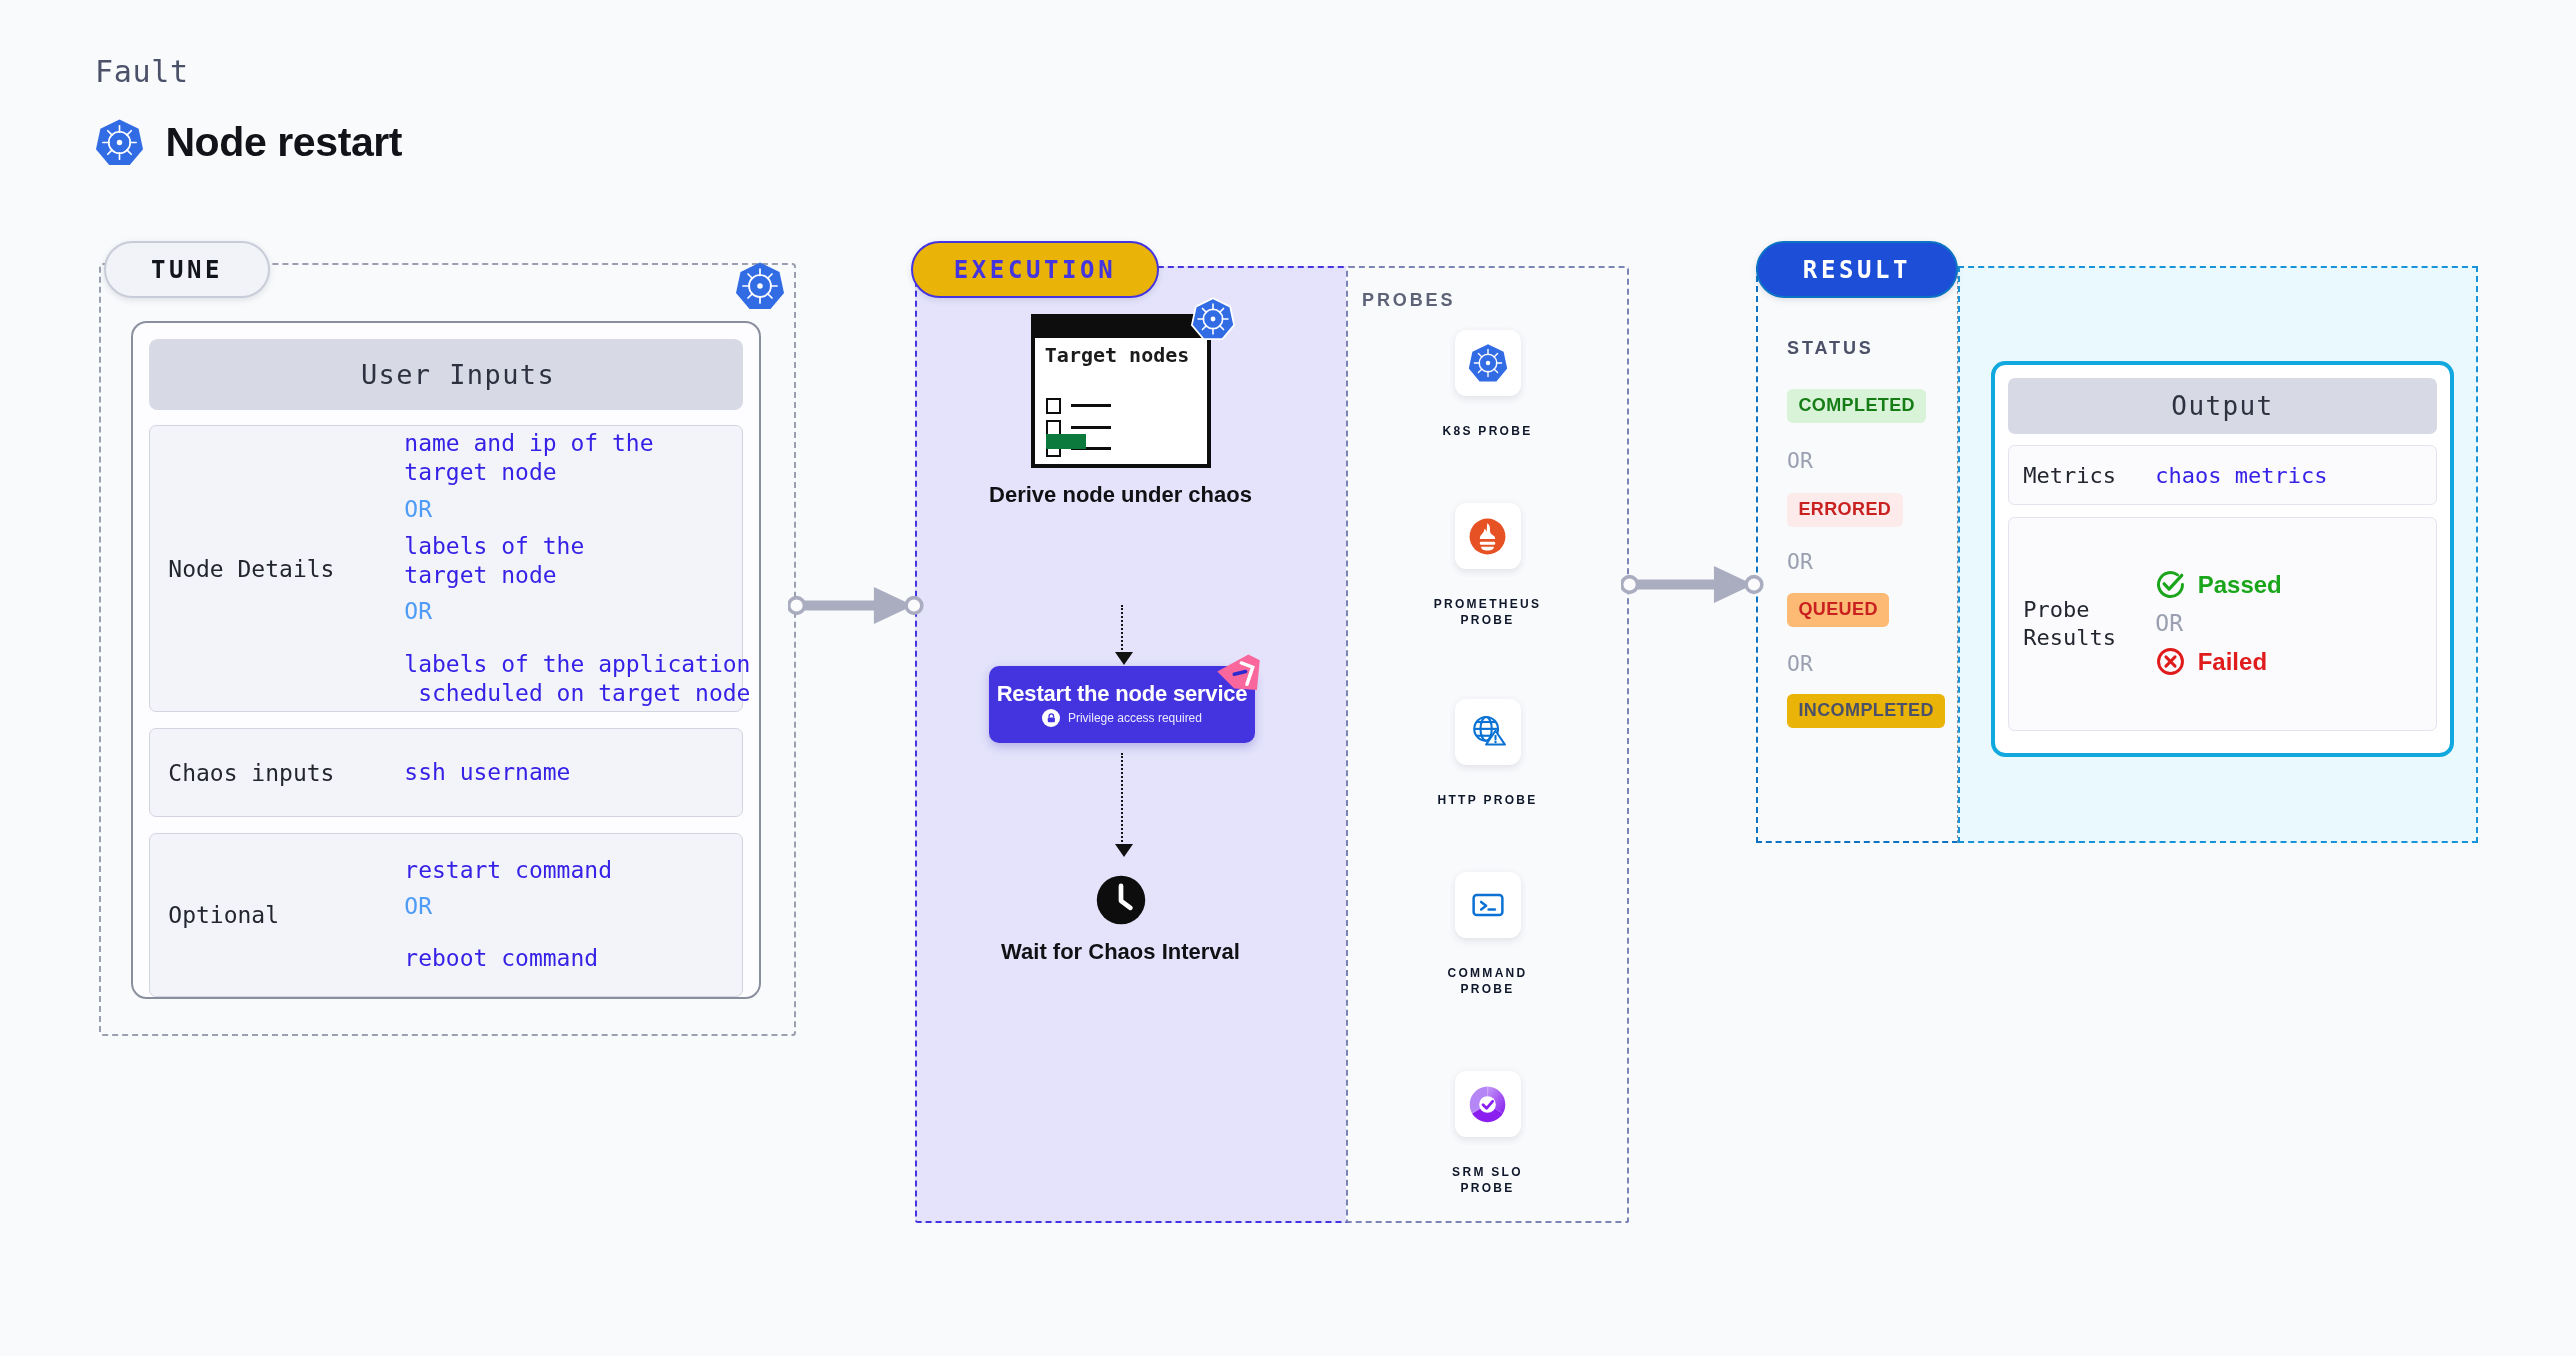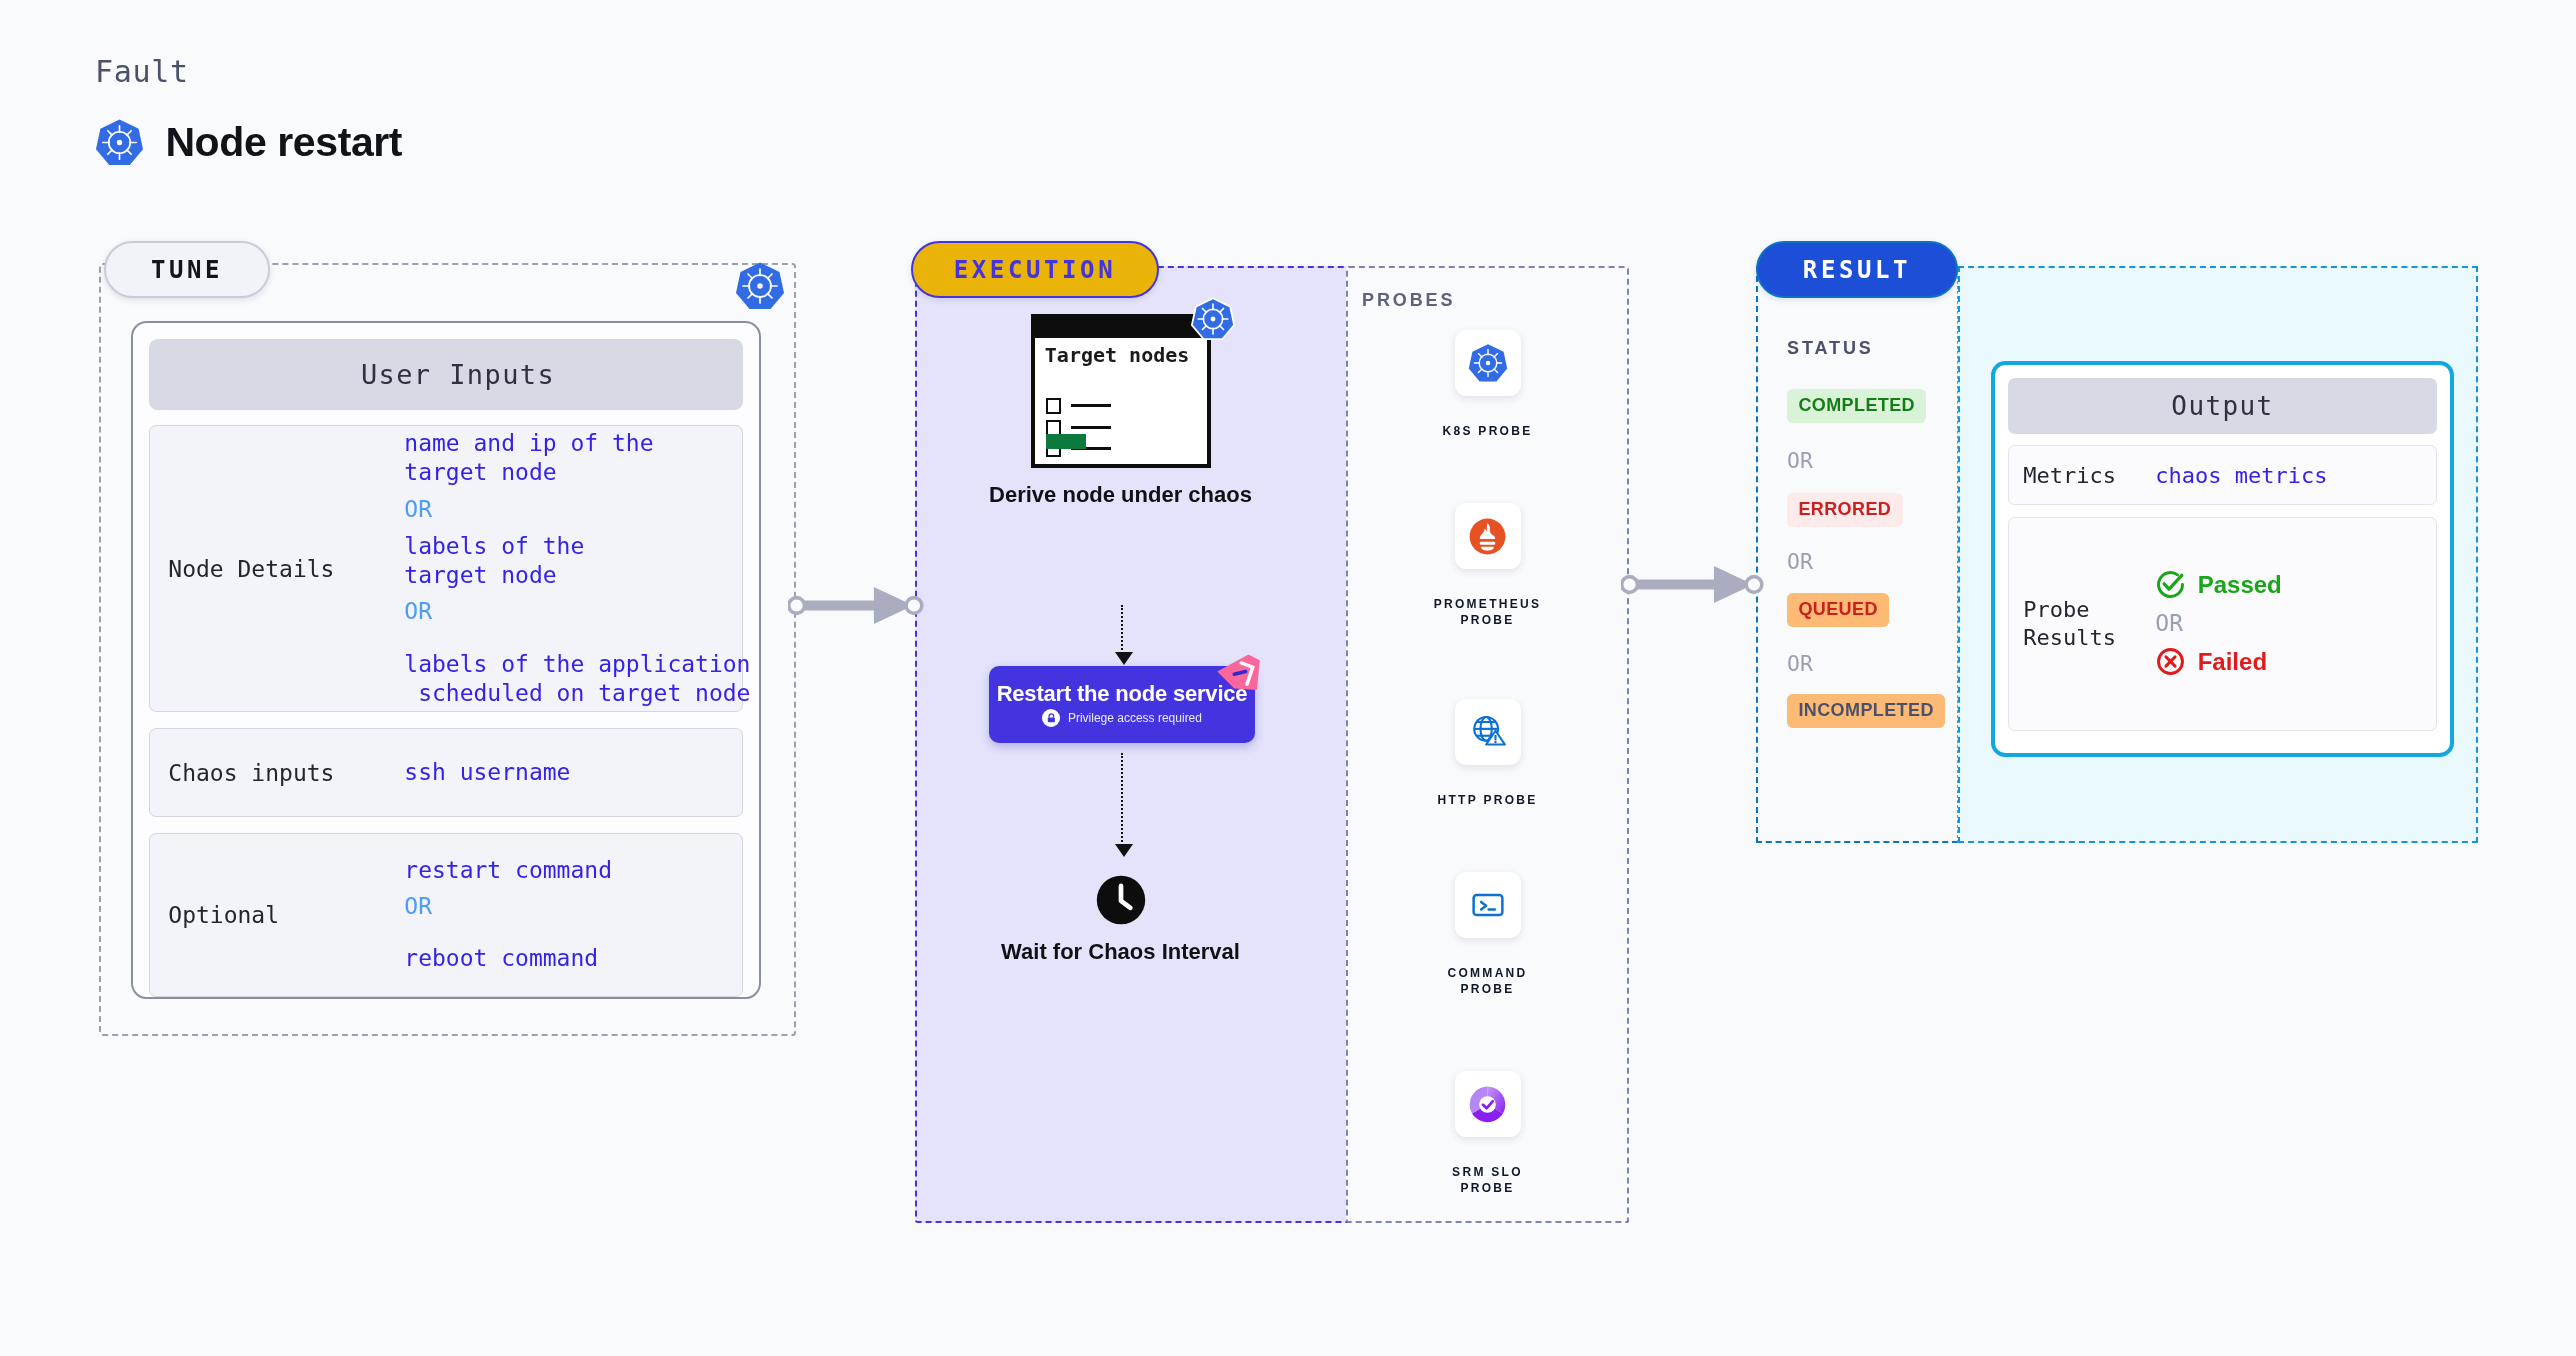--- a/index.html
+++ b/index.html
@@ -554,21 +554,21 @@
 <div id="result-output-dashed"></div>
 <div id="result-pill" class="stage-pill">RESULT</div>
 <div id="status-label">STATUS</div>
 
 <div class="status-chip" style="left:1787px; top:389px; background:#d8f3d8; color:#167d16;">COMPLETED</div>
 <div class="status-or" style="left:1787px; top:448px;">OR</div>
 <div class="status-chip" style="left:1787px; top:493px; background:#fdeaea; color:#c92020;">ERRORED</div>
 <div class="status-or" style="left:1787px; top:549px;">OR</div>
 <div class="status-chip" style="left:1787px; top:593px; background:#fdba74; color:#c92020;">QUEUED</div>
 <div class="status-or" style="left:1787px; top:651px;">OR</div>
-<div class="status-chip" style="left:1787px; top:694px; background:#fdba74; color:#4b5168;">INCOMPLETED</div>
+<div class="status-chip" style="left:1787px; top:694px; background:#eab308; color:#4b5168;">INCOMPLETED</div>
 
 <div id="output-card">
   <div id="output-head">Output</div>
 
   <div id="metrics-box">
     <div class="out-key">Metrics</div>
     <div class="out-val-blue">chaos metrics</div>
   </div>
 
   <div id="probe-res-box">

